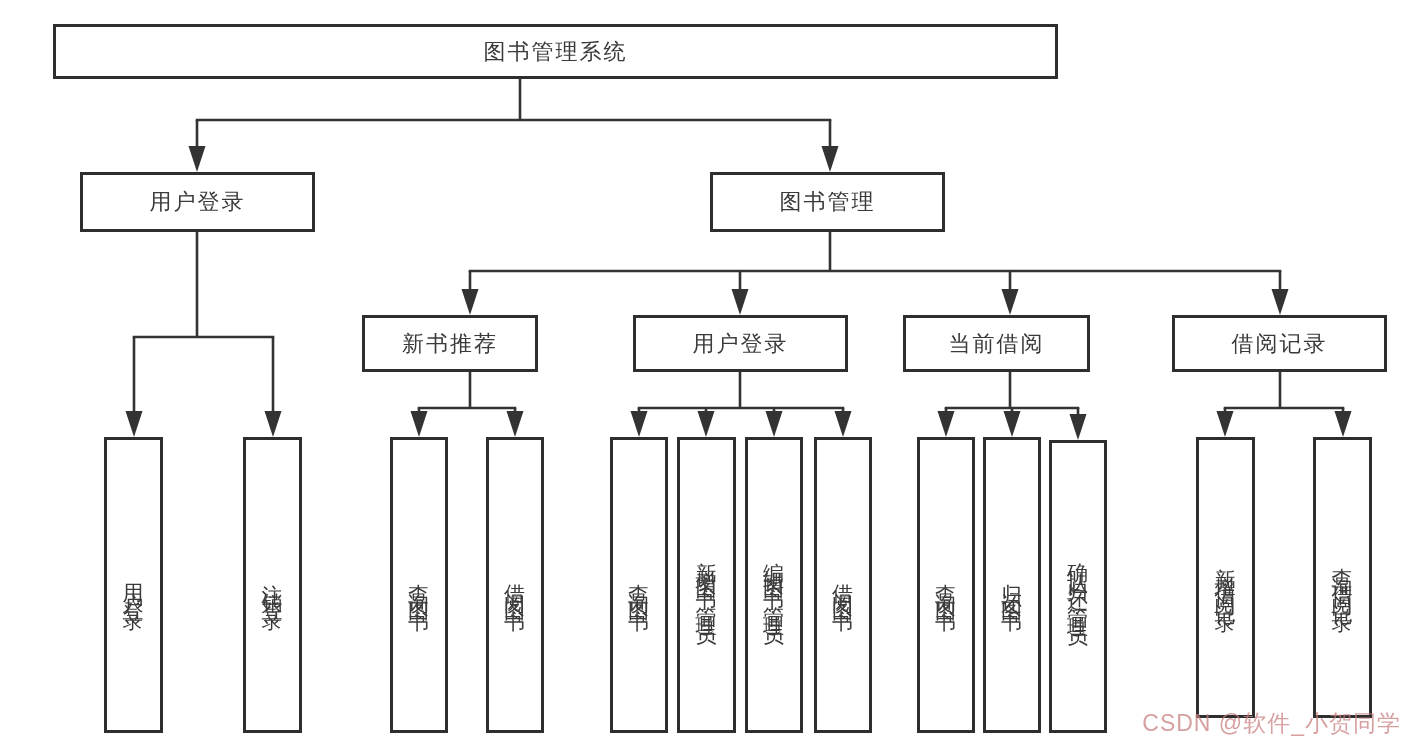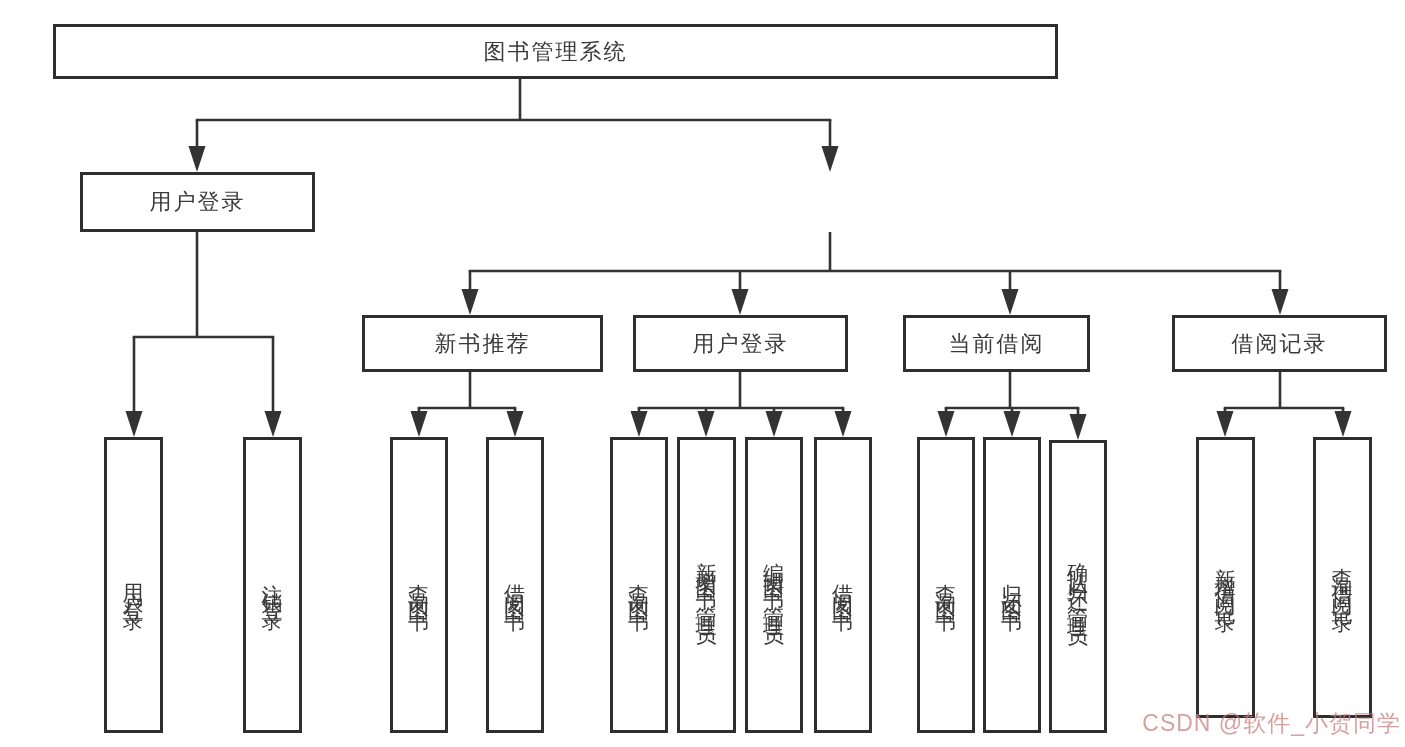--- a/index.html
+++ b/index.html
@@ -100,27 +100,30 @@
       <line x1="1343" y1="408" x2="1343" y2="415" stroke="#333333" stroke-width="2.6"></line>
       <polygon points="1334.5,411 1351.5,411 1343,437" fill="#333333"></polygon>
     </svg>
   <div id="watermark">CSDN @软件_小贺同学</div>
 <div class="node h" style="left: 15px; top: 24px; width: 1005px; height: 55px; margin-left: 38px;">
       <span class="lbl">图书管理系统</span>
     </div>
     <div class="node h" style="left: 80px; top: 172px; width: 235px; height: 60px;">
       <span class="lbl">用户登录</span>
     </div>
+    <div class="node h" style="left: 710px; top: 172px; width: 235px; height: 60px;">
+      <span class="lbl">图书管理</span>
+    </div>
     <div class="node v" style="left: 104px; top: 437px; width: 59px; height: 296px;">
       <span class="lbl">用户登录</span>
     </div>
     <div class="node v" style="left: 243px; top: 437px; width: 59px; height: 296px;">
       <span class="lbl">注销登录</span>
     </div>
-    <div class="node h" style="left: 362px; top: 315px; width: 241px; height: 57px; font-family: Liberation Mono, monospace;">
+    <div class="node h" style="left: 362px; top: 315px; width: 176px; height: 57px; font-family: Liberation Mono, monospace;">
       <span class="lbl">新书推荐</span>
     </div>
     <div class="node h" style="left: 633px; top: 315px; width: 215px; height: 57px;">
       <span class="lbl">用户登录</span>
     </div>
     <div class="node h" style="left: 903px; top: 315px; width: 187px; height: 57px;">
       <span class="lbl">当前借阅</span>
     </div>
     <div class="node h" style="left: 1172px; top: 315px; width: 215px; height: 57px;">
       <span class="lbl">借阅记录</span>

